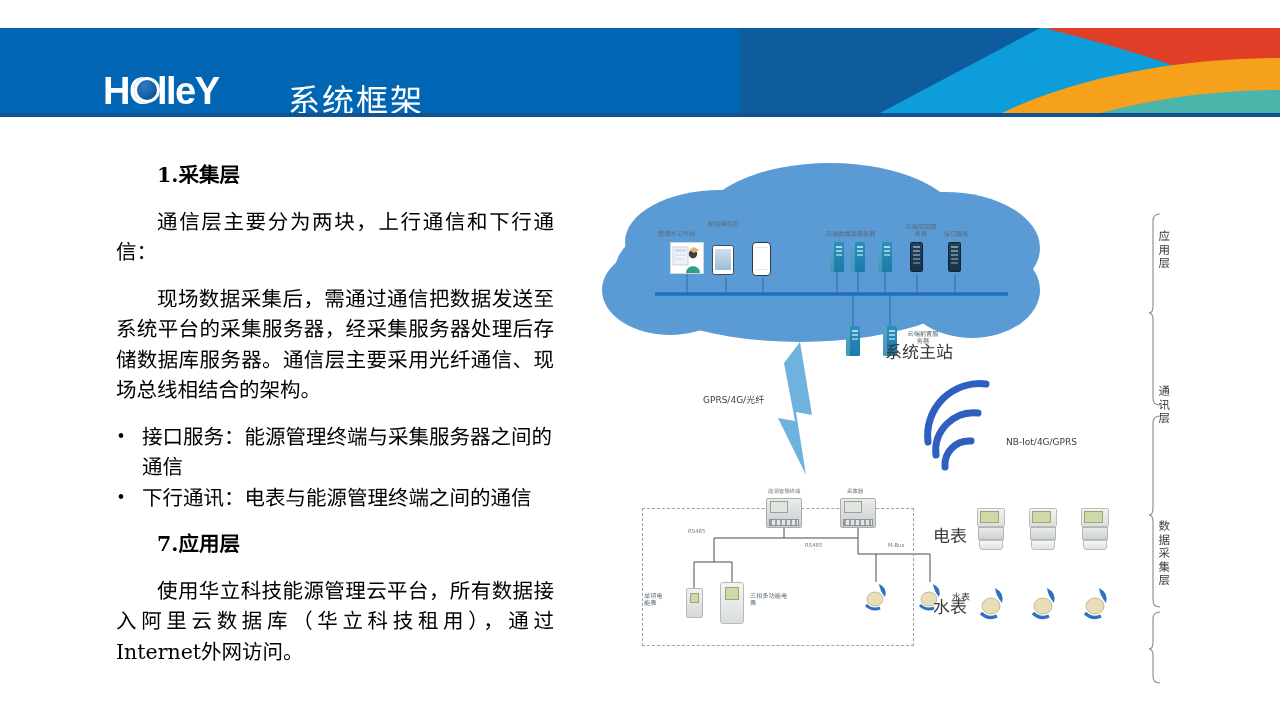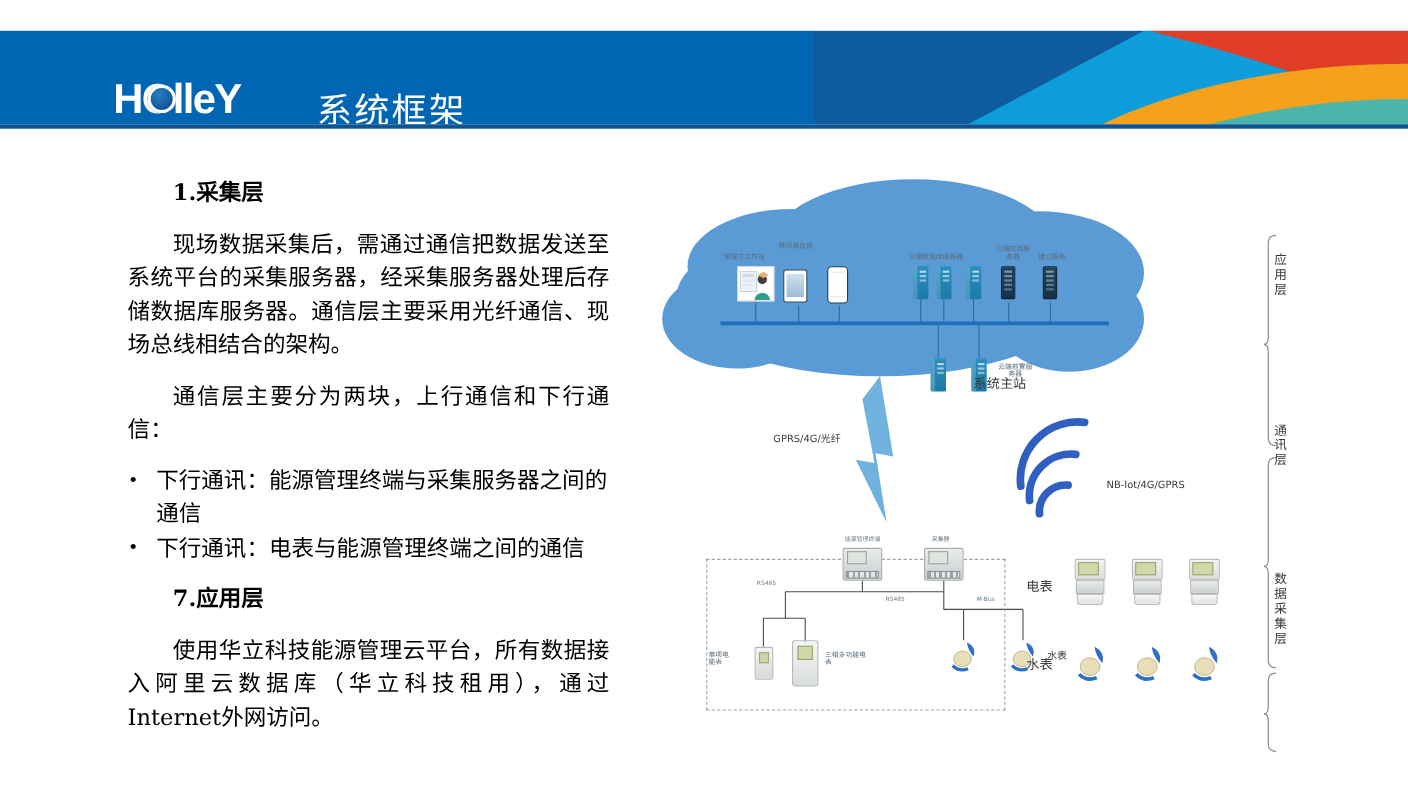--- a/index.html
+++ b/index.html
@@ -141,21 +141,21 @@
   .d-label {
     position: absolute;
     font-family: "DejaVu Sans", "Liberation Sans", sans-serif;
     color: #4a4a4a;
     white-space: nowrap;
     line-height: 1.15;
   }
   .lbl-tiny { font-size: 6.2px; color: #5a6b78; }
   .lbl-tiny2 { font-size: 5.4px; color: #6b7b88; }
   .lbl-small { font-size: 9px; color: #3c3c3c; }
-  .lbl-med { font-size: 12px; color: #3a3a3a; text-align: center; }
+  .lbl-med { font-size: 17px; color: #3a3a3a; text-align: center; }
   .lbl-bracket {
     font-size: 11.5px;
     color: #3a3a3a;
     writing-mode: vertical-rl;
     text-orientation: upright;
     letter-spacing: 2px;
   }
 
   
   .dev { position: absolute; }
@@ -317,26 +317,26 @@
       <span class="logo-o-ring"></span>
 
     </div>
 
     <div class="header-title">系统框架</div>
   </div>
   <div class="header-underline"></div>
 
   <div class="body-text">
     <p class="heading">1.采集层</p>
+    <p class="para">通信层主要分为两块，上行通信和下行通信：</p>
     <p class="para">现场数据采集后，需通过通信把数据发送至系统平台的采集服务器，经采集服务器处理后存储数据库服务器。通信层主要采用光纤通信、现场总线相结合的架构。</p>
-    <p class="para">通信层主要分为两块，上行通信和下行通信：</p>
 
     <div class="bullet-line">
       <span class="bullet-dot">•</span>
-      <span class="bullet-body">下行通讯：能源管理终端与采集服务器之间的通信</span>
+      <span class="bullet-body">接口服务：能源管理终端与采集服务器之间的通信</span>
     </div>
     <div class="bullet-line">
       <span class="bullet-dot">•</span>
       <span class="bullet-body">下行通讯：电表与能源管理终端之间的通信</span>
     </div>
 
     <p class="heading">7.应用层</p>
     <p class="para">使用华立科技能源管理云平台，所有数据接入阿里云数据库（华立科技租用），通过Internet外网访问。</p>
   </div>
 

